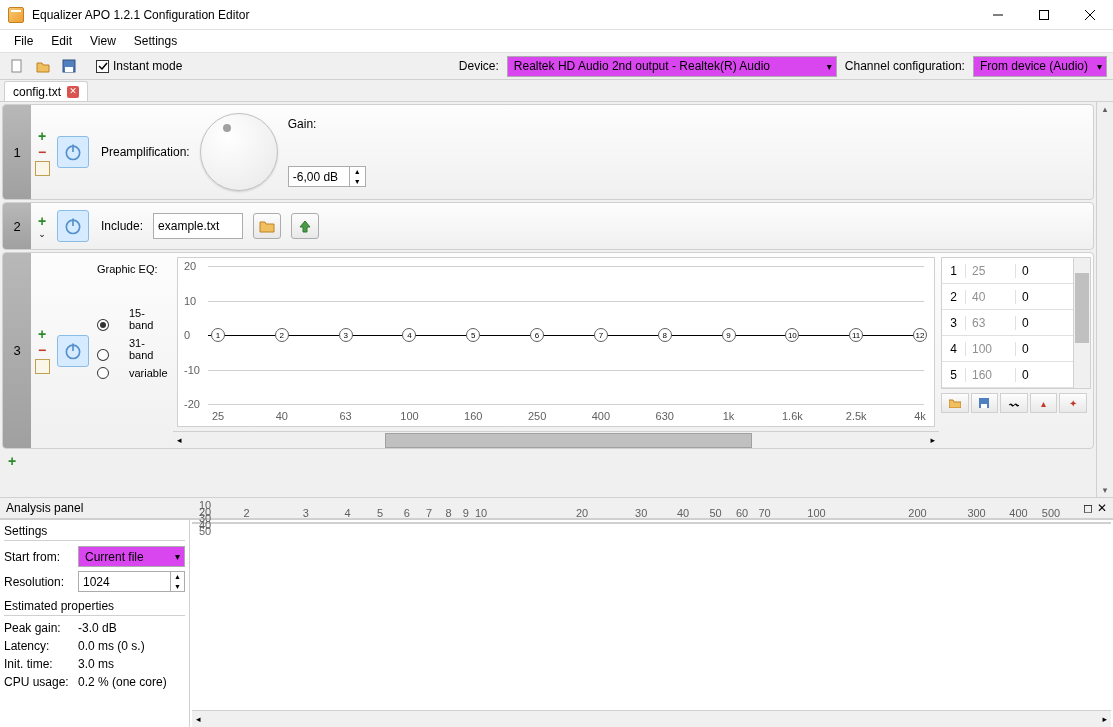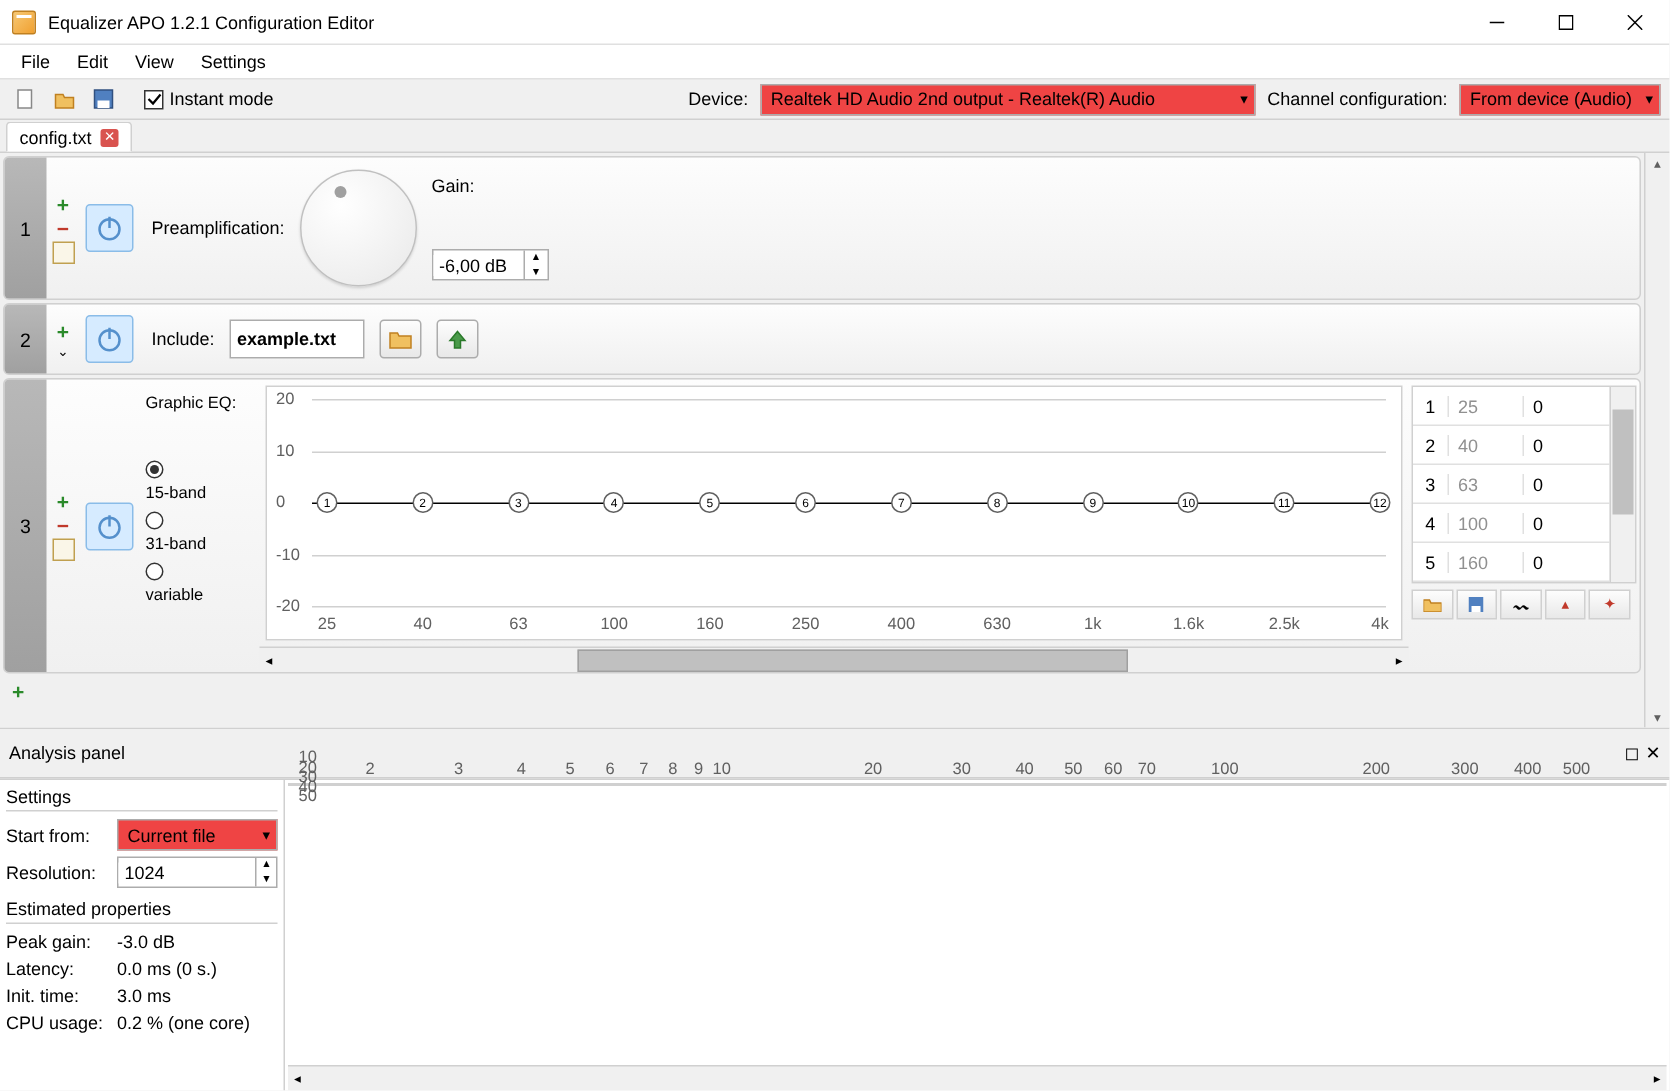--- a/index.html
+++ b/index.html
@@ -18,21 +18,21 @@
   .menubar { height: 22px; display: flex; align-items: center; padding: 0 6px; gap: 2px; }
   .menuitem { padding: 2px 8px; }
   
   
   .toolbar { height: 28px; display: flex; align-items: center; padding: 2px 6px; background: #f0f0f0; border-top:1px solid #e0e0e0; border-bottom:1px solid #d0d0d0; gap: 4px; }
   .tbtn { width:22px;height:22px;border:1px solid transparent;display:flex;align-items:center;justify-content:center;border-radius:2px;}
   .chk { display:flex;align-items:center;gap:4px;}
   .chkbox{width:13px;height:13px;border:1px solid #333;display:flex;align-items:center;justify-content:center;background:#fff;}
   .spacer { flex: 1; }
   .lbl { margin: 0 4px; }
-  .combo { height:21px;border:1px solid #acacac;background:#ef4444;display:flex;align-items:center;padding:0 18px 0 6px;position:relative;min-width:50px;}
+  .combo { height:21px;border:1px solid #acacac;background:#d946ef;display:flex;align-items:center;padding:0 18px 0 6px;position:relative;min-width:50px;}
   .combo::after{content:"▾";position:absolute;right:4px;font-size:10px;}
   .combo.wide { min-width: 330px; }
   .combo.med { min-width: 130px; }
   
   
   .tabbar { height:22px;display:flex;align-items:flex-end;background:#f0f0f0;border-bottom:1px solid #d0d0d0;padding:0 4px;}
   .tab { height:20px;padding:2px 8px;background:#fff;border:1px solid #d0d0d0;border-bottom:none;border-radius:3px 3px 0 0;display:flex;align-items:center;gap:6px;font-size:12px;}
   .tab-close{width:12px;height:12px;background:#d9534f;border-radius:2px;color:#fff;font-size:9px;display:flex;align-items:center;justify-content:center;line-height:1;}
   
   
@@ -56,26 +56,26 @@
   
   .dial{width:78px;height:78px;border-radius:50%;background:radial-gradient(circle at 35% 30%, #fff,#e8e8e8);border:1px solid #c0c0c0;box-shadow:0 1px 2px rgba(0,0,0,.15);position:relative;}
   .dial::before{content:"";position:absolute;top:10px;left:22px;width:8px;height:8px;border-radius:50%;background:#a0a0a0;}
   
   .gain-box{display:flex;flex-direction:column;justify-content:space-between;height:70px;align-items:flex-start;gap:14px;}
   .spin{display:flex;align-items:center;border:1px solid #acacac;height:21px;background:#fff;}
   .spin input{border:none;width:60px;padding:0 4px;font-size:12px;outline:none;}
   .spin-arrows{width:16px;height:19px;border-left:1px solid #acacac;display:flex;flex-direction:column;}
   .spin-arrows div{flex:1;display:flex;align-items:center;justify-content:center;font-size:7px;}
   
-  .txt-input{border:1px solid #acacac;height:21px;padding:12px 4px;background:#fff;width:90px;font-size:12px;font-weight:bold;}
+  .txt-input{border:1px solid #acacac;height:21px;padding:12px 4px;background:#fff;width:90px;font-size:12px;}
   .icon-btn{width:28px;height:26px;border:1px solid #acacac;background:linear-gradient(#fdfdfd,#e8e8e8);border-radius:3px;display:flex;align-items:center;justify-content:center;}
   
   
   .eq-left{width:80px;display:flex;flex-direction:column;gap:6px;padding:10px 4px;font-size:11px;}
-  .radio{display:flex;align-items:flex-start;gap:4px;flex-direction:column;}
+  .radio{display:flex;align-items:flex-end;gap:20px;}
   .radio-c{width:12px;height:12px;border:1px solid #333;border-radius:50%;background:#fff;display:flex;align-items:center;justify-content:center;}
   .radio-c.on::after{content:"";width:6px;height:6px;border-radius:50%;background:#333;}
   .eq-chart{flex:1;border:1px solid #d0d0d0;background:#fff;margin:4px;position:relative;min-height:170px;}
   .eq-ytick{position:absolute;left:6px;font-size:11px;color:#606060;transform:translateY(-50%);}
   .eq-xtick{position:absolute;bottom:4px;font-size:11px;color:#606060;transform:translateX(-50%);}
   .eq-line{position:absolute;left:30px;right:10px;height:1px;background:#d0d0d0;}
   .eq-axis{position:absolute;left:30px;right:10px;height:1px;background:#000;}
   .eq-pt{position:absolute;width:14px;height:14px;border:1px solid #606060;border-radius:50%;background:#fff;font-size:8px;display:flex;align-items:center;justify-content:center;transform:translate(-50%,-50%);}
   .hscroll{height:17px;border-top:1px solid #d0d0d0;background:#f0f0f0;display:flex;align-items:center;}
   .hscroll .thumb{height:15px;background:#c0c0c0;border:1px solid #a0a0a0;}
@@ -87,21 +87,21 @@
   .eq-table-row span:nth-child(2){width:50px;padding:0 6px;color:#909090;border-right:1px solid #e0e0e0;}
   .eq-table-row span:nth-child(3){flex:1;padding:0 6px;}
   .eq-vscroll{width:17px;background:#f0f0f0;border-left:1px solid #d0d0d0;position:relative;}
   .eq-vscroll .thumb{position:absolute;top:15px;left:1px;right:1px;height:70px;background:#c0c0c0;}
   .eq-tools{width:150px;height:20px;display:flex;gap:2px;padding:0 2px;margin-bottom:2px;}
   .eq-tool{flex:1;border:1px solid #d0d0d0;background:linear-gradient(#fdfdfd,#e8e8e8);display:flex;align-items:center;justify-content:center;font-size:10px;}
   
   .add-row{height:20px;display:flex;align-items:center;padding:0 8px;}
   
   
-  .panel-hdr{height:22px;background:#f0f0f0;border-top:1px solid #d0d0d0;border-bottom:1px solid #d0d0d0;display:flex;align-items:center;padding:16px 6px;justify-content:space-between;}
+  .panel-hdr{height:22px;background:#f0f0f0;border-top:1px solid #d0d0d0;border-bottom:1px solid #d0d0d0;display:flex;align-items:center;padding:4px 6px;justify-content:space-between;}
   .panel-hdr-btns{display:flex;gap:4px;}
   .analysis{height:208px;display:flex;border-top:1px solid #d0d0d0;}
   .an-settings{width:190px;padding:4px;border-right:1px solid #d0d0d0;display:flex;flex-direction:column;gap:2px;font-size:12px;}
   .grp-label{border-bottom:1px solid #d0d0d0;padding-bottom:2px;margin-bottom:2px;}
   .form-row{display:flex;align-items:center;gap:4px;margin:1px 0;}
   .form-row label{width:70px;}
   .an-chart{flex:1;position:relative;background:#fff;border:1px solid #d0d0d0;margin:2px;}
   .an-ytick{position:absolute;left:6px;font-size:11px;color:#606060;transform:translateY(-50%);}
   .an-xtick{position:absolute;bottom:4px;font-size:11px;color:#606060;transform:translateX(-50%);}
   .an-grid{position:absolute;top:0;bottom:20px;width:1px;background:#e0e0e0;}

